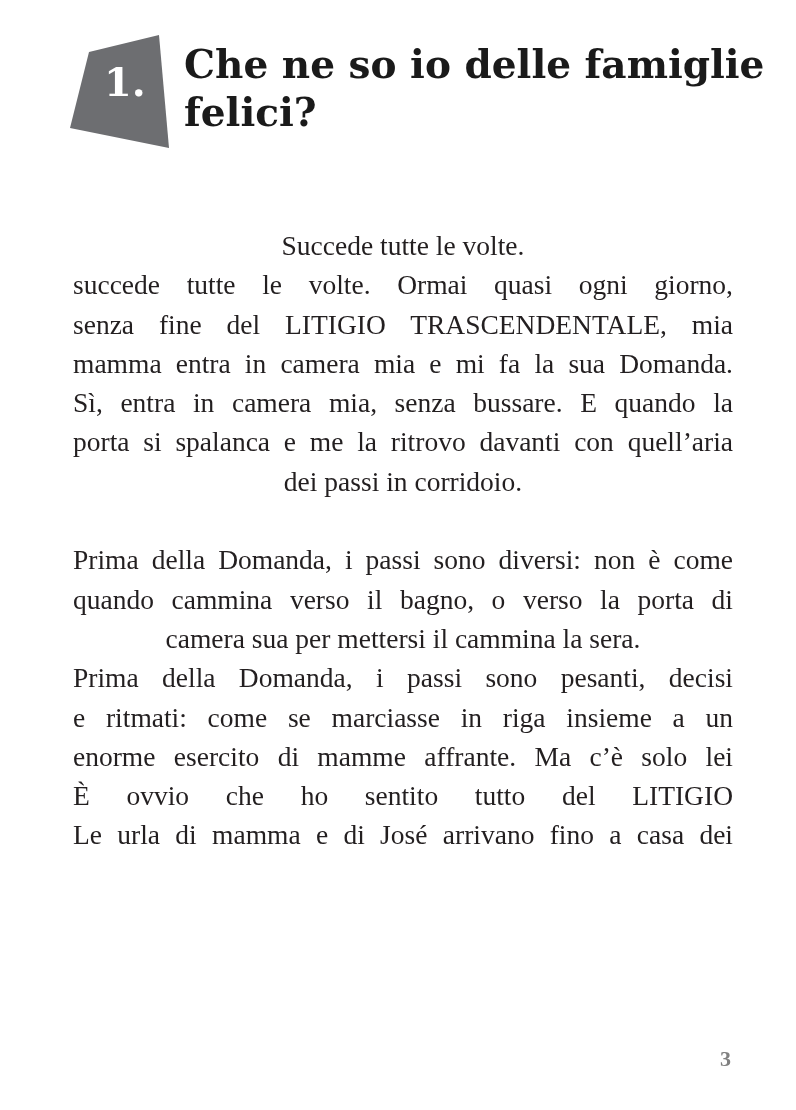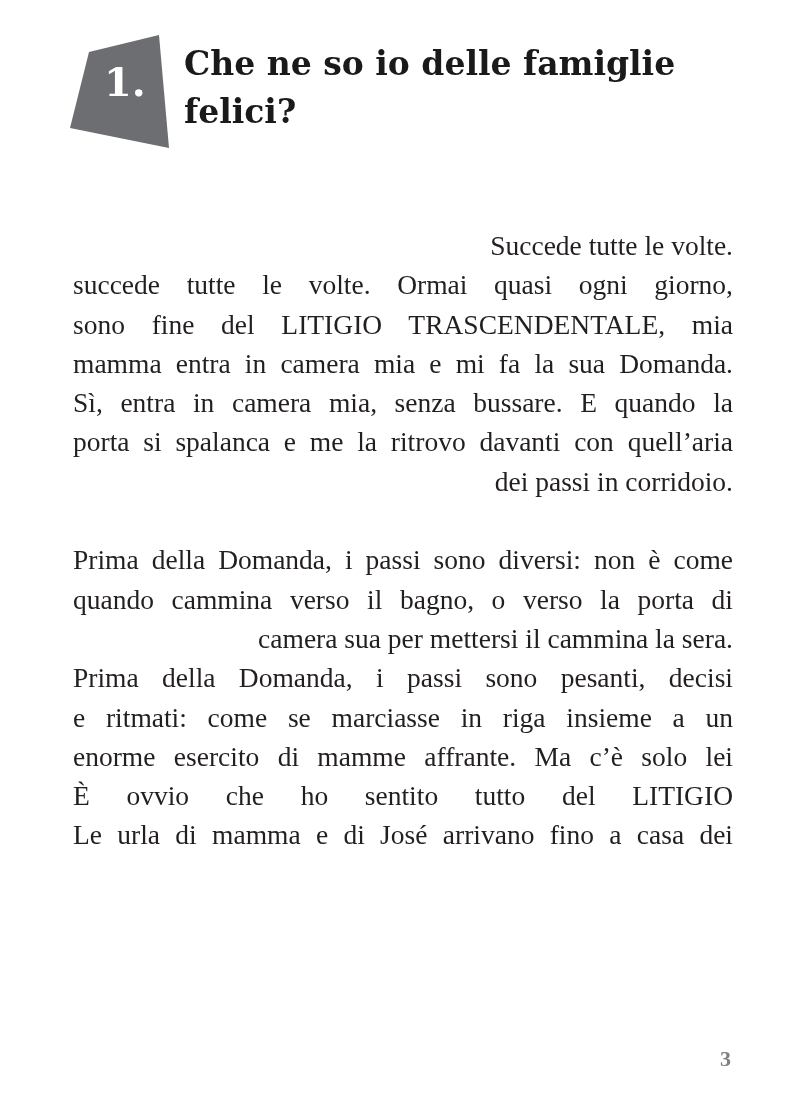--- a/index.html
+++ b/index.html
@@ -7,31 +7,31 @@
   .badge { position: absolute; left: 0; top: 0; width: 200px; height: 170px; }
   .badge svg { position: absolute; left: 0; top: 0; }
   .badge-num {
     position: absolute; left: 104px; top: 62px;
     font-family: "DejaVu Serif", "Liberation Serif", serif;
     font-weight: bold; font-size: 40px; color: #ffffff; line-height: 1;
   }
   .title {
     position: absolute; left: 184px; top: 40px; width: 560px;
     font-family: "DejaVu Serif", serif; font-weight: bold;
-    font-size: 33px; line-height: 48px; color: #1a1a1a;
+    font-size: 39px; line-height: 48px; color: #1a1a1a;
   }
   .title div { white-space: nowrap; }
   .body {
     position: absolute; left: 73px; top: 226px; width: 660px;
     font-family: "Liberation Serif", serif; font-size: 27.5px;
     color: #231f20; line-height: 39.3px;
   }
   .line { height: 39.3px; white-space: nowrap; overflow: visible; }
   .line.j { text-align: justify; text-align-last: justify; white-space: normal; overflow: hidden; }
-  .line.l { text-align: right; }
+  .line.l { text-align: center; }
   .gap { height: 39.3px; }
   .page-num {
     position: absolute; left: 720px; top: 1046px;
     font-family: "Liberation Serif", serif; font-size: 22px;
     font-weight: bold; color: #808080;
   }
 </style>
 </head>
 <body>
 
@@ -44,21 +44,21 @@
 
 <div class="title">
   <div>Che ne so io delle famiglie</div>
   <div>felici?</div>
 </div>
 
 <div class="body">
   <div>
     <div class="line l">Succede tutte le volte.</div>
     <div class="line j">succede tutte le volte. Ormai quasi ogni giorno,</div>
-    <div class="line j">sono fine del LITIGIO TRASCENDENTALE, mia</div>
+    <div class="line j">senza fine del LITIGIO TRASCENDENTALE, mia</div>
     <div class="line j">mamma entra in camera mia e mi fa la sua Domanda.</div>
     <div class="line j">Sì, entra in camera mia, senza bussare. E quando la</div>
     <div class="line j">porta si spalanca e me la ritrovo davanti con quell’aria</div>
     <div class="line l">dei passi in corridoio.</div>
   </div>
   <div class="gap"></div>
   <div>
     <div class="line j">Prima della Domanda, i passi sono diversi: non è come</div>
     <div class="line j">quando cammina verso il bagno, o verso la porta di</div>
     <div class="line l">camera sua per mettersi il cammina la sera.</div>

